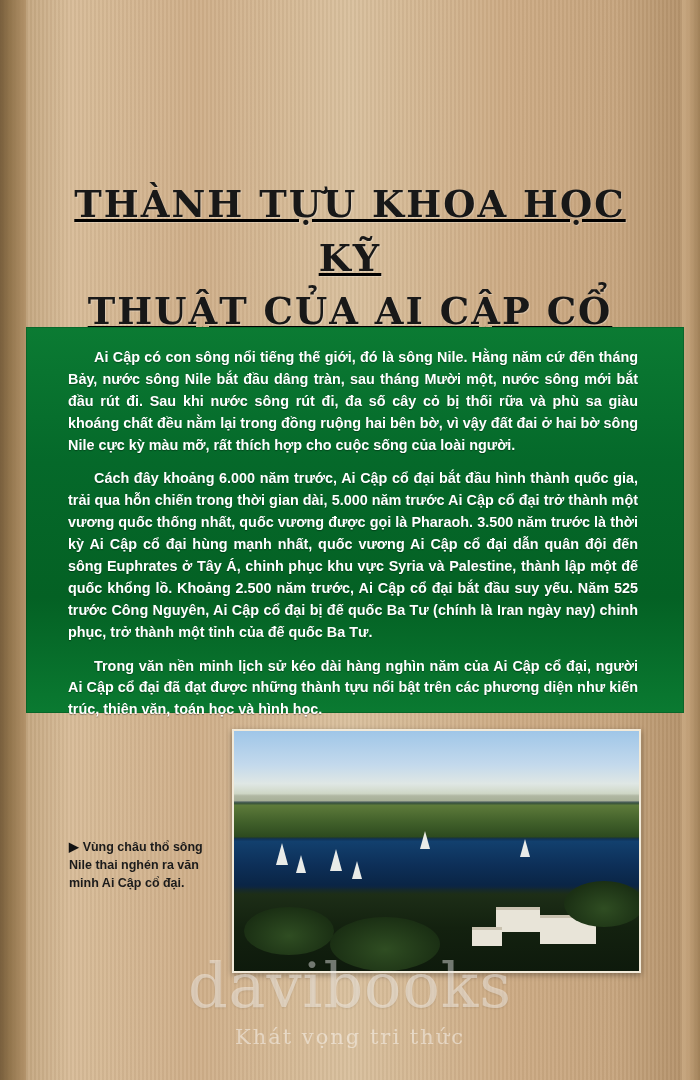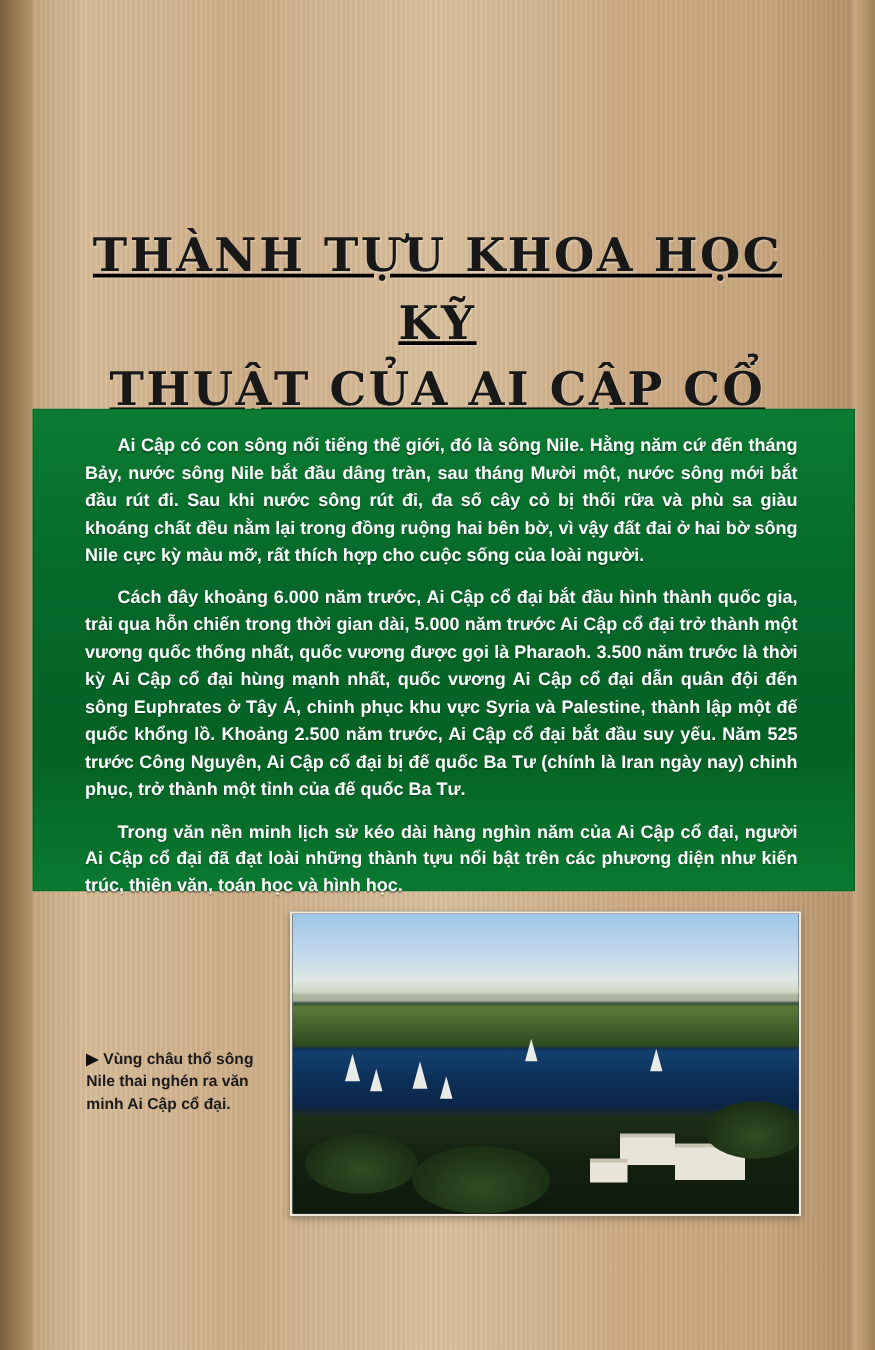--- a/index.html
+++ b/index.html
@@ -187,21 +187,21 @@
 
   <div class="title-area">
     <div class="title-line">THÀNH TỰU KHOA HỌC KỸ</div>
     <div class="title-line">THUẬT CỦA AI CẬP CỔ ĐẠI</div>
   </div>
 
   <div class="green-panel">
     <div class="green-inner">
       <p class="para">Ai Cập có con sông nổi tiếng thế giới, đó là sông Nile. Hằng năm cứ đến tháng Bảy, nước sông Nile bắt đầu dâng tràn, sau tháng Mười một, nước sông mới bắt đầu rút đi. Sau khi nước sông rút đi, đa số cây cỏ bị thối rữa và phù sa giàu khoáng chất đều nằm lại trong đồng ruộng hai bên bờ, vì vậy đất đai ở hai bờ sông Nile cực kỳ màu mỡ, rất thích hợp cho cuộc sống của loài người.</p>
       <p class="para">Cách đây khoảng 6.000 năm trước, Ai Cập cổ đại bắt đầu hình thành quốc gia, trải qua hỗn chiến trong thời gian dài, 5.000 năm trước Ai Cập cổ đại trở thành một vương quốc thống nhất, quốc vương được gọi là Pharaoh. 3.500 năm trước là thời kỳ Ai Cập cổ đại hùng mạnh nhất, quốc vương Ai Cập cổ đại dẫn quân đội đến sông Euphrates ở Tây Á, chinh phục khu vực Syria và Palestine, thành lập một đế quốc khổng lồ. Khoảng 2.500 năm trước, Ai Cập cổ đại bắt đầu suy yếu. Năm 525 trước Công Nguyên, Ai Cập cổ đại bị đế quốc Ba Tư (chính là Iran ngày nay) chinh phục, trở thành một tỉnh của đế quốc Ba Tư.</p>
-      <p class="para">Trong văn nền minh lịch sử kéo dài hàng nghìn năm của Ai Cập cổ đại, người Ai Cập cổ đại đã đạt loài những thành tựu nổi bật trên các phương diện như kiến trúc, thiên văn, toán học và hình học.</p>
+      <p class="para">Trong văn nền minh lịch sử kéo dài hàng nghìn năm của Ai Cập cổ đại, người Ai Cập cổ đại đã đạt được những thành tựu nổi bật trên các phương diện như kiến trúc, thiên văn, toán học và hình học.</p>
     </div>
   </div>
 
   <div class="photo-frame">
     <div class="photo">
       <div class="sail" style="left:42px; top:112px;"></div>
       <div class="sail s2" style="left:62px; top:124px;"></div>
       <div class="sail" style="left:96px; top:118px;"></div>
       <div class="sail s2" style="left:118px; top:130px;"></div>
       <div class="sail s2" style="left:186px; top:100px;"></div>
@@ -213,15 +213,17 @@
       <div class="bush" style="left:96px; top:186px; width:110px; height:54px;"></div>
       <div class="bush" style="left:330px; top:150px; width:80px; height:46px;"></div>
     </div>
   </div>
 
   <div class="caption">
     <span class="arrow">▶</span><span>Vùng châu thổ sông Nile thai nghén ra văn minh Ai Cập cổ đại.</span>
   </div>
 
   <div class="watermark">
+    <div class="wm-main">davibooks</div>
+    <div class="wm-sub">Khát vọng tri thức</div>
   </div>
 
 </div>
 
 </body></html>

